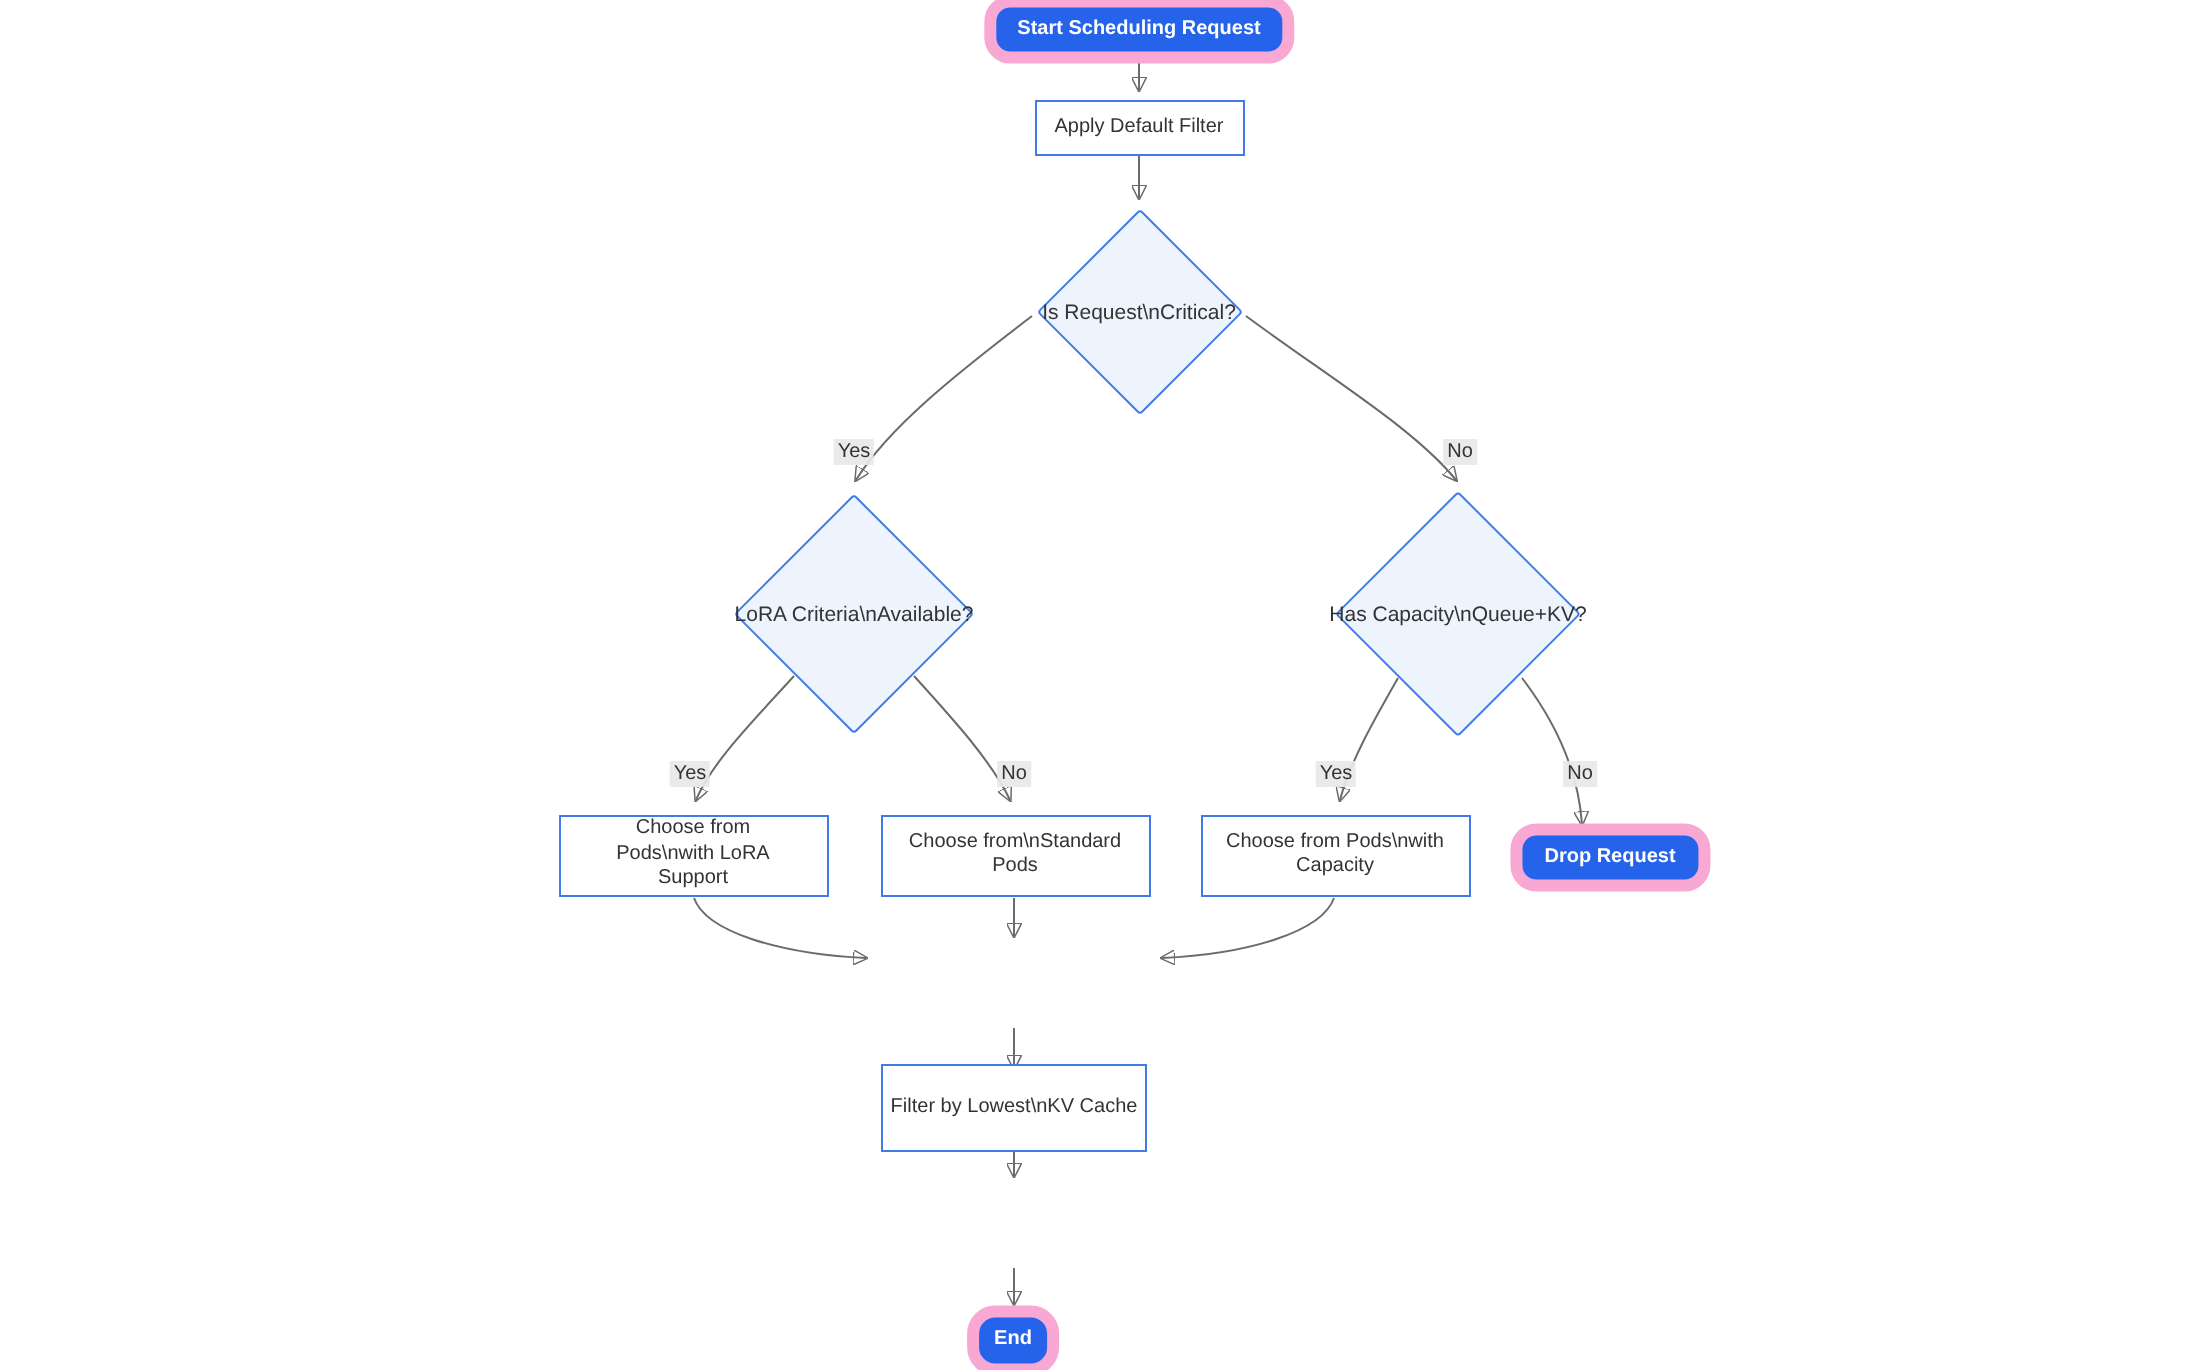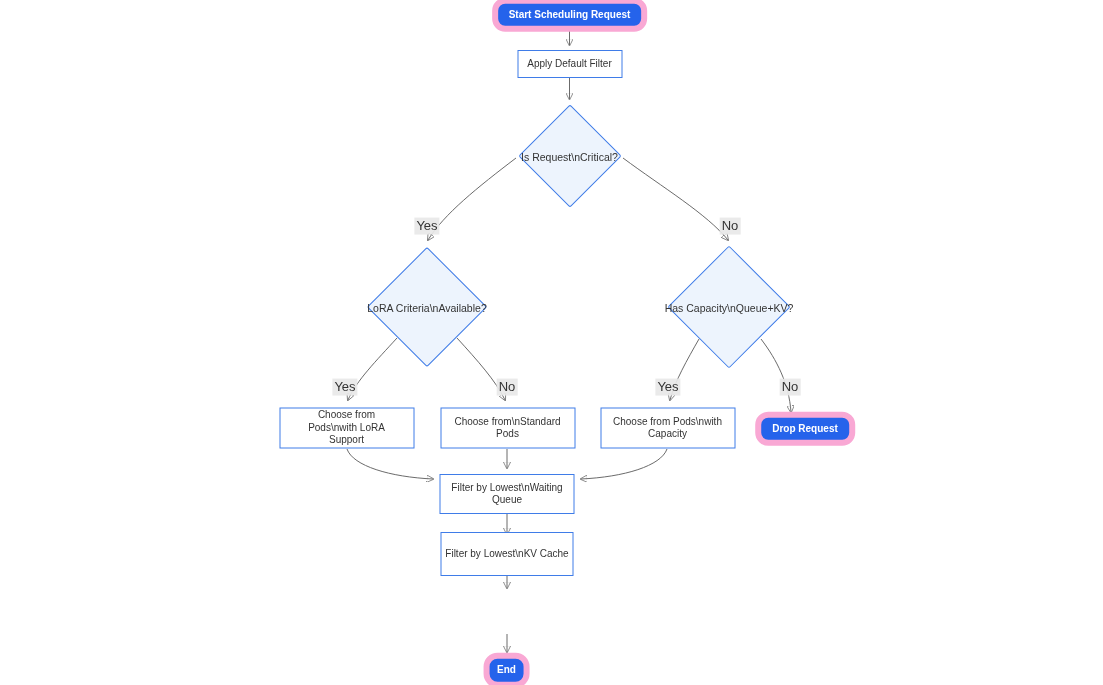--- a/index.html
+++ b/index.html
@@ -68,21 +68,21 @@
     z-index: 1;
     white-space: nowrap;
     font-size: 10.5px;
     color: #333333;
   }
   .edge-label {
     position: absolute;
     transform: translate(-50%, -50%);
     background: rgba(232, 232, 232, 0.92);
     color: #333333;
-    font-size: 13px;
+    font-size: 10px;
     padding: 0 2px;
     line-height: 1.3;
   }
 </style>
 </head>
 <body>
 
 <div id="canvas">
 
   <svg id="edge-layer" width="1103" height="685" viewBox="0 0 1103 685">
@@ -139,23 +139,20 @@
   </div>
 
   <div class="node rect" style="left:667.5px; top:427.5px; width:135px; height:41px; padding:0 8px;">
     <span>Choose from Pods\nwith Capacity</span>
   </div>
 
   <div class="node pill" style="left:805px; top:428.5px;">
     <span>Drop Request</span>
   </div>
 
-  <div class="node rect" style="left:507px; top:494px; width:135px; height:40px; padding:0 4px;">
-    <span>Filter by Lowest\nWaiting Queue</span>
-  </div>
 
   <div class="node rect oneline" style="left:507px; top:554px; width:133px; height:44px;">
     <span>Filter by Lowest\nKV Cache</span>
   </div>
 
 
   <div class="node pill" style="left:506.5px; top:670px; padding:5px 8px; border-radius:14px;">
     <span>End</span>
   </div>
 

